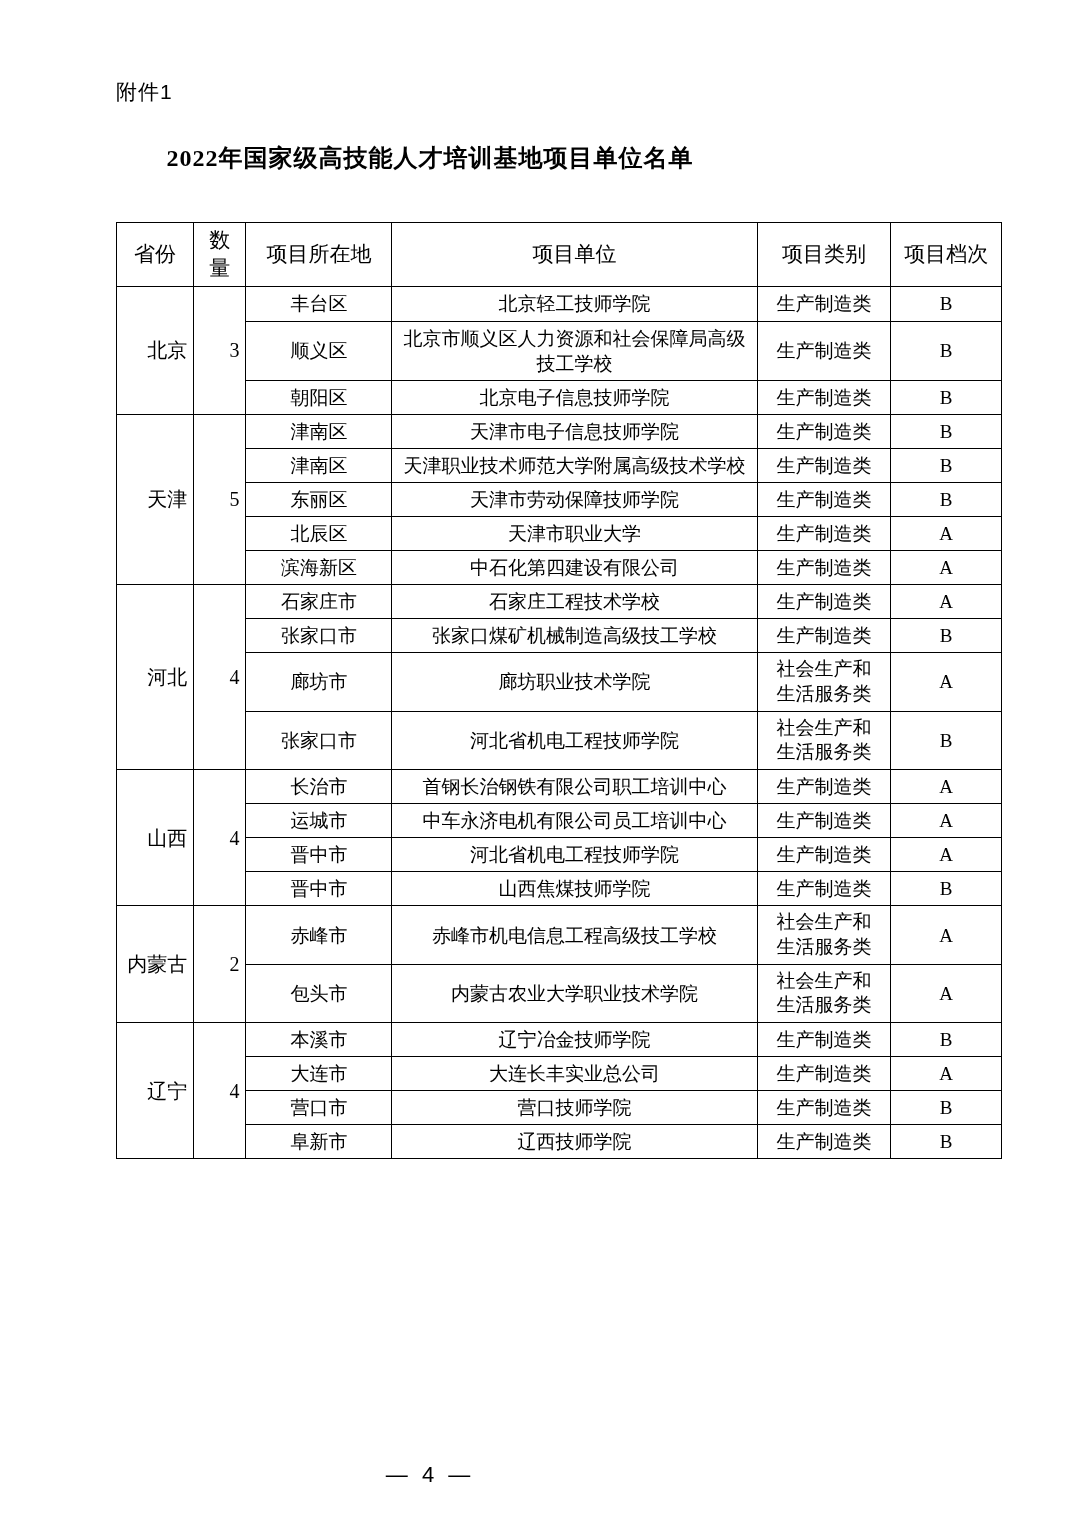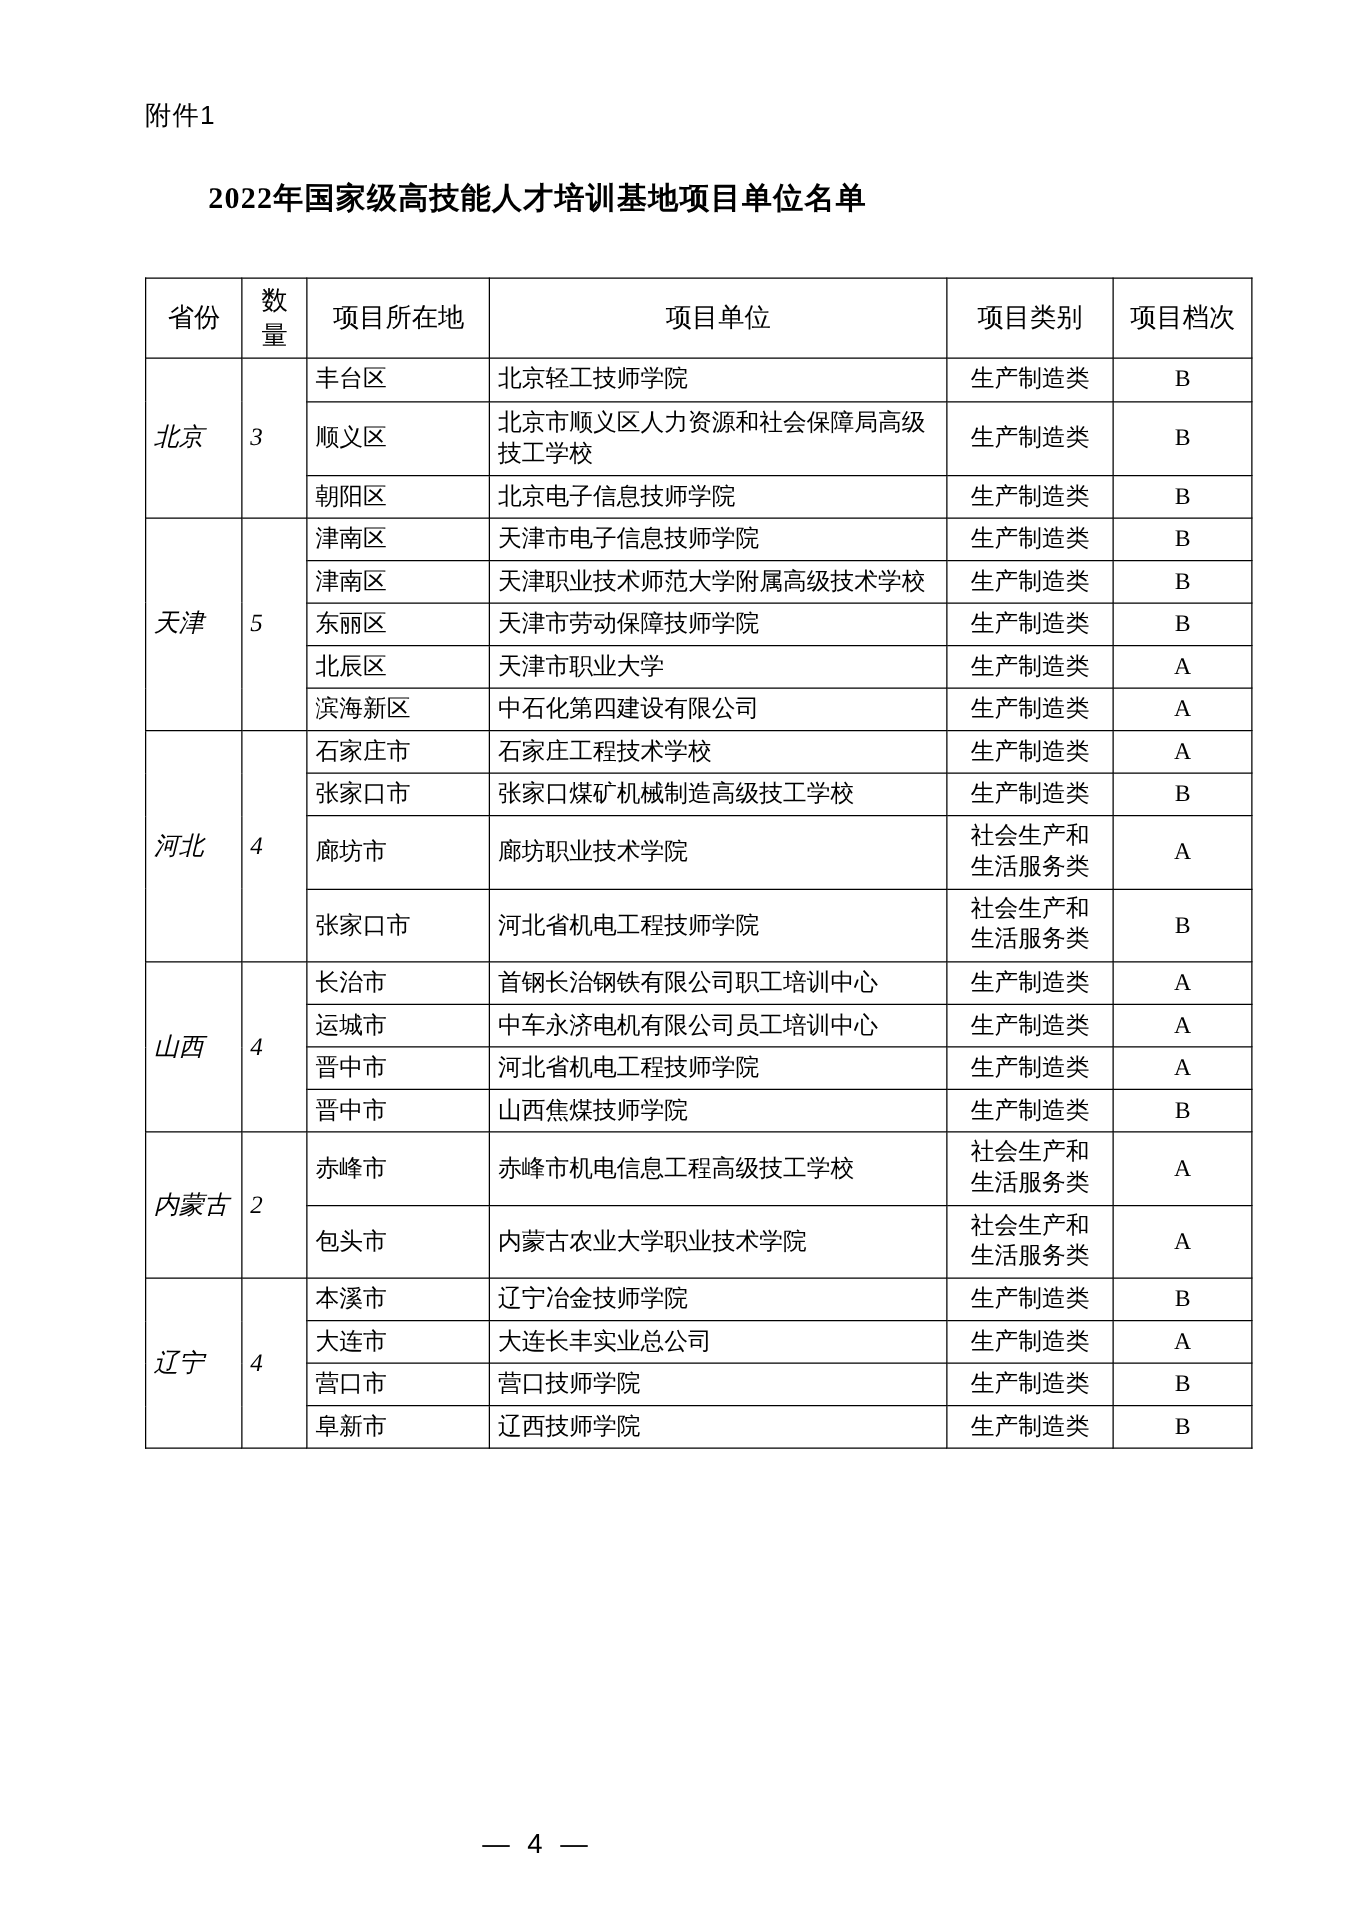--- a/index.html
+++ b/index.html
@@ -63,26 +63,25 @@
     font-weight: bold;
     height: 54px;
   }
   .col-prov    { width: 74px;  text-align: center; }
   .col-count   { width: 50px;  text-align: center; }
   .col-loc     { width: 140px; text-align: center; }
   .col-unit    { width: 350px; text-align: left; padding-left: 10px; }
   .col-cat     { width: 128px; text-align: center; }
   .col-grade   { width: 106px; text-align: center; }
   td.prov, td.count {
-    text-align: left;
+    text-align: right;
     font-size: 20px;
-    font-style: italic;
-  }
-  td.loc { }
-  td.unit { text-align: left; padding-left: 10px; }
+  }
+  td.loc { text-align: center; }
+  td.unit { text-align: center; padding-left: 10px; }
   td.cat { text-align: center; margin-left: 40px; }
   td.grade { text-align: center; }
   .cat-two-line {
     display: block;
     line-height: 1.3;
   }
   .page-number {
     position: absolute;
     left: 0;
     right: 0;

